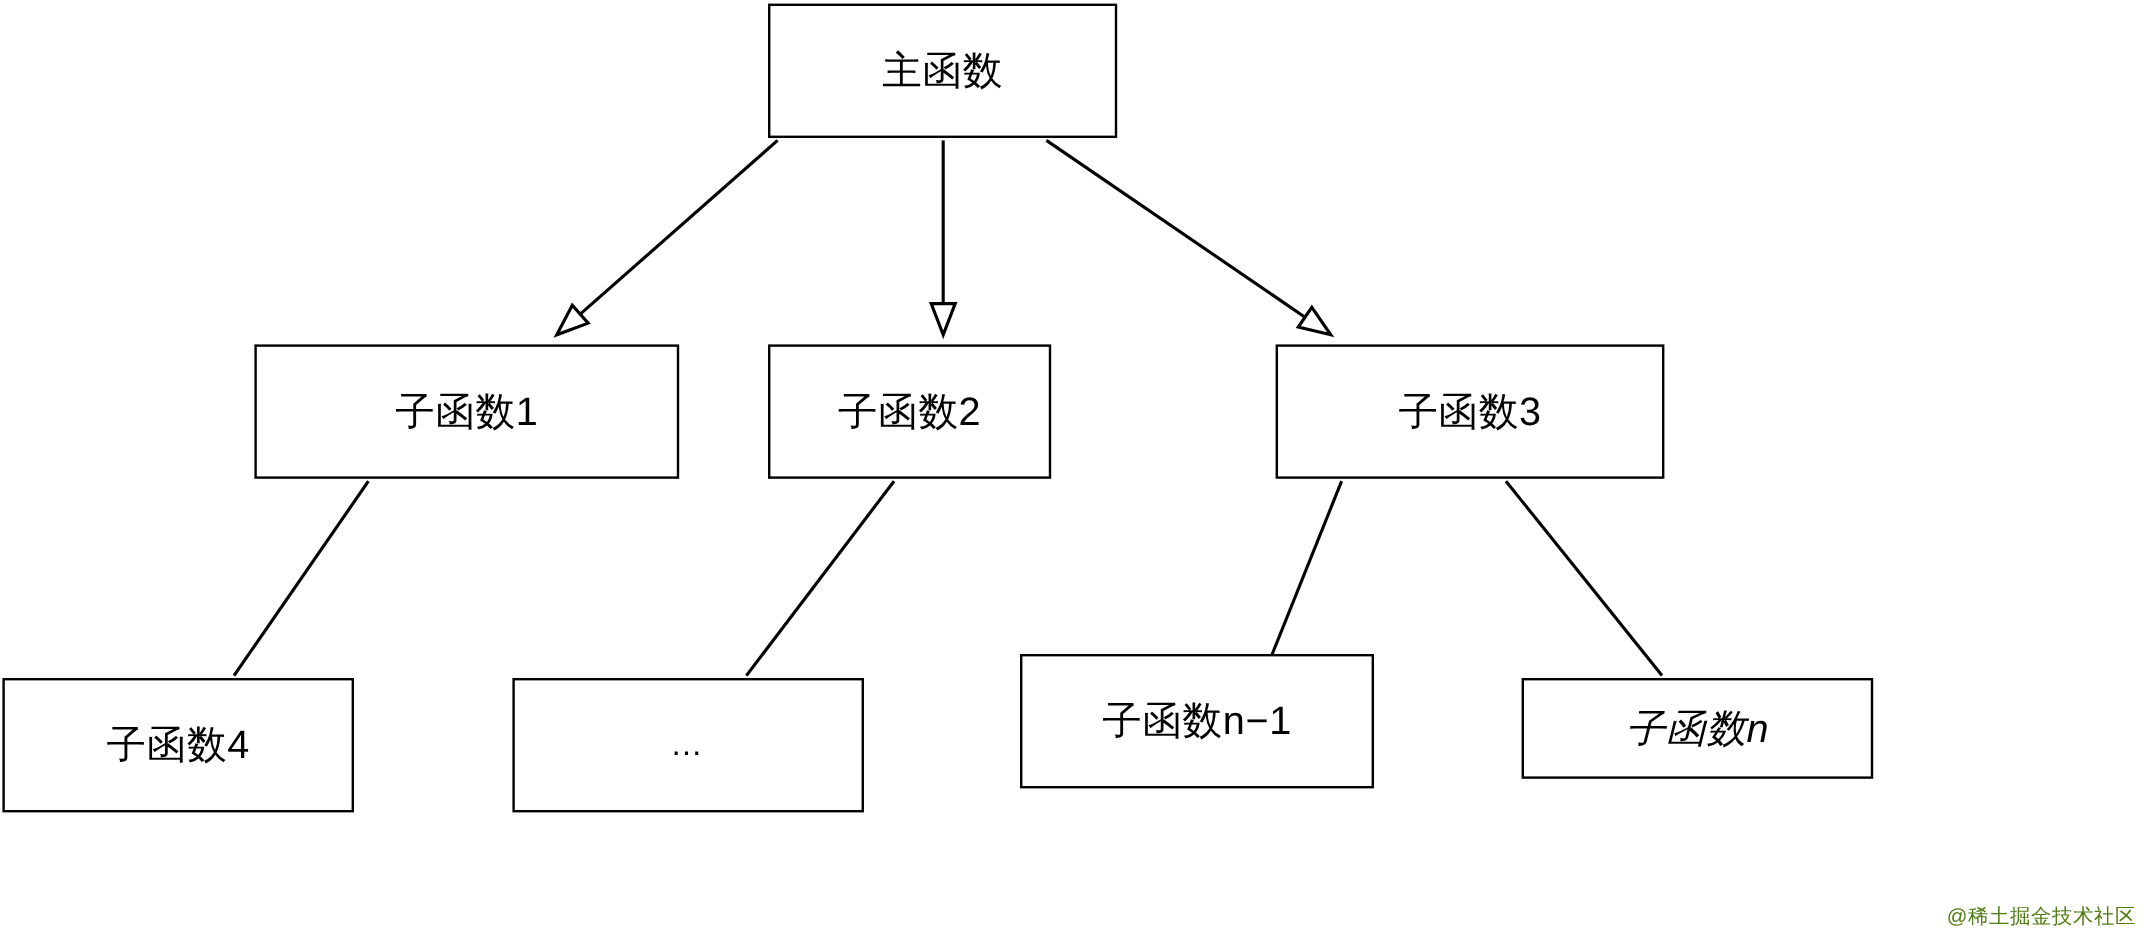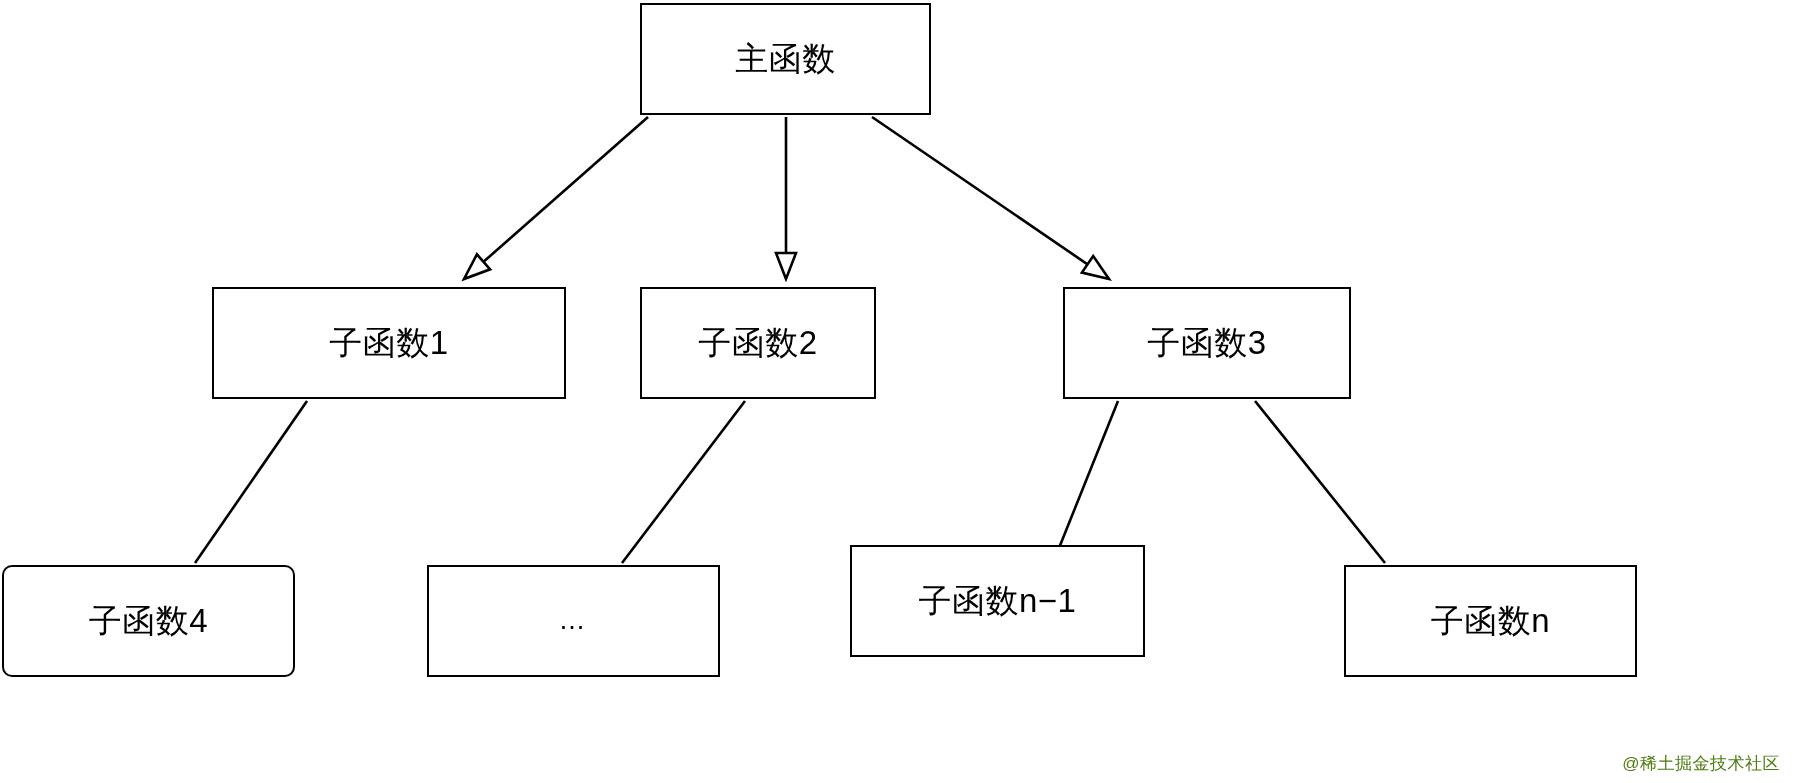--- a/index.html
+++ b/index.html
@@ -82,32 +82,32 @@
   <div id="nodes-layer">
       <div class="node" style="left: 640px; top: 3px; width: 291px; height: 112px; border-color: rgb(0, 0, 0); background: rgb(255, 255, 255);">
         <span class="node-label">主函数</span>
       </div>
       <div class="node" style="left: 212px; top: 287px; width: 354px; height: 112px; border-color: rgb(0, 0, 0); background: rgb(255, 255, 255);">
         <span class="node-label">子函数1</span>
       </div>
       <div class="node" style="left: 640px; top: 287px; width: 236px; height: 112px; border-color: rgb(0, 0, 0); background: rgb(255, 255, 255);">
         <span class="node-label">子函数2</span>
       </div>
-      <div class="node" style="left: 1063px; top: 287px; width: 288px; height: 112px; border-color: rgb(0, 0, 0); background: rgb(255, 255, 255);">
+      <div class="node" style="left: 1063px; top: 287px; width: 324px; height: 112px; border-color: rgb(0, 0, 0); background: rgb(255, 255, 255);">
         <span class="node-label">子函数3</span>
       </div>
-      <div class="node" style="left: 2px; top: 565px; width: 293px; height: 112px; border-color: rgb(0, 0, 0); background: rgb(255, 255, 255); border-radius: 10px;">
+      <div class="node" style="left: 2px; top: 565px; width: 293px; height: 112px; border-color: rgb(0, 0, 0); background: rgb(255, 255, 255);">
         <span class="node-label">子函数4</span>
       </div>
       <div class="node" style="left: 427px; top: 565px; width: 293px; height: 112px; border-color: rgb(0, 0, 0); background: rgb(255, 255, 255);">
         <span class="node-label ellipsis">…</span>
       </div>
       <div class="node" style="left: 850px; top: 545px; width: 295px; height: 112px; border-color: rgb(0, 0, 0); background: rgb(255, 255, 255);">
         <span class="node-label">子函数n−1</span>
       </div>
-      <div class="node" style="left: 1344px; top: 565px; width: 293px; height: 112px; border-color: rgb(0, 0, 0); background: rgb(255, 255, 255);">
+      <div class="node" style="left: 1268px; top: 565px; width: 293px; height: 84px; border-color: rgb(0, 0, 0); background: rgb(255, 255, 255); font-style: italic;">
         <span class="node-label">子函数n</span>
       </div>
     </div>
 
   <div id="watermark" style="color: #4d7c0f;">@稀土掘金技术社区</div>
 
 </div>
 
 </body></html>

